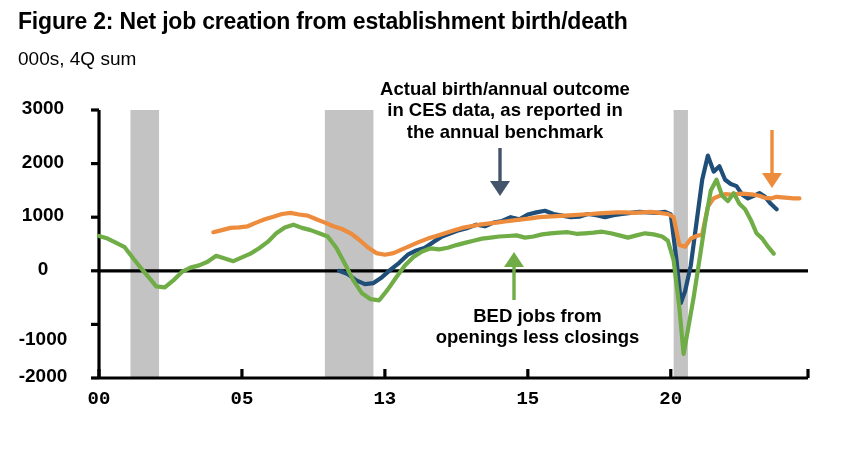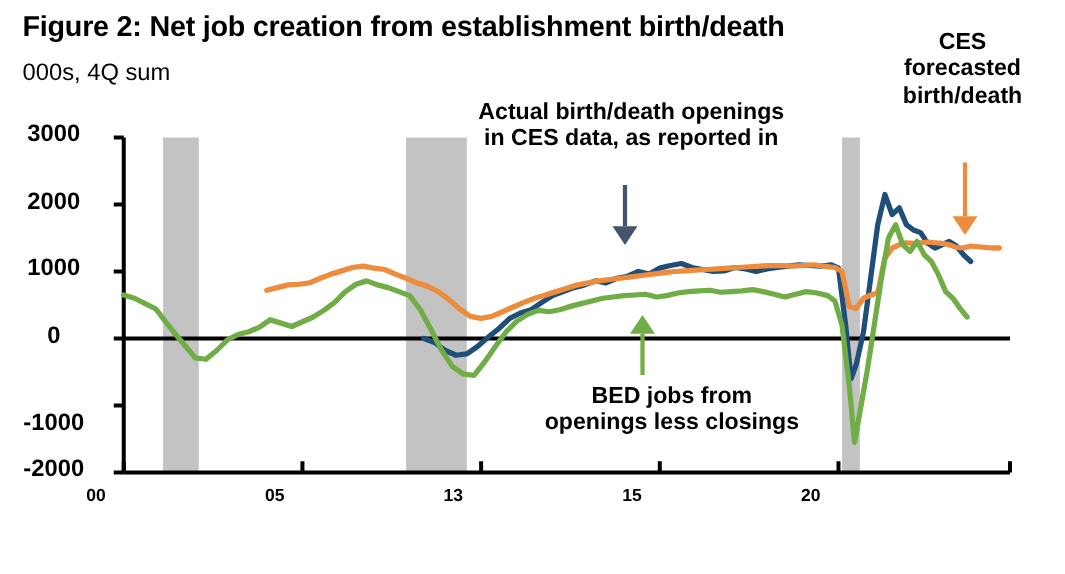--- a/index.html
+++ b/index.html
@@ -48,24 +48,26 @@
   .ylabel {
     position: absolute;
     font-size: 19px;
     font-weight: bold;
     text-align: center;
     width: 86px;
     left: 0px;
   }
   .xlabel {
     position: absolute;
-    font-size: 14px;
+    font-size: 19px;
     font-weight: bold;
+    text-align: center;
     width: 60px;
     top: 388px;
+    font-family: Liberation Mono, monospace;
   }
   .annot {
     position: absolute;
     font-size: 18.5px;
     font-weight: bold;
     line-height: 1.16;
     text-align: center;
   }
   #annot-actual { left: 355px; top: 78px; width: 300px; }
   #annot-ces    { left: 700px; top: 22px; width: 140px; }
@@ -104,27 +106,23 @@
       <polyline points="99.0,236.0 107.6,238.6 116.2,242.9 124.7,247.2 133.3,258.5 141.9,269.2 150.5,279.4 156.2,286.3 164.8,287.4 173.3,280.4 181.9,271.9 190.5,267.6 199.1,265.4 207.6,261.7 216.2,255.8 224.8,258.5 233.4,261.2 241.9,257.4 250.5,253.6 259.1,248.3 267.7,241.9 276.3,233.3 284.8,227.4 293.4,224.7 302.0,227.9 310.6,230.1 319.1,233.3 327.7,236.5 336.3,247.8 344.9,263.8 353.4,280.4 362.0,293.3 370.6,299.2 379.2,300.3 387.7,289.6 396.3,277.2 404.9,265.4 413.5,256.9 422.1,251.5 430.6,248.3 439.2,249.4 447.8,247.8 456.4,245.1 464.9,242.9 473.5,240.8 482.1,238.6 490.7,237.6 499.2,236.5 507.8,236.0 516.4,235.4 525.0,237.6 533.5,236.5 542.1,234.4 550.7,233.3 559.3,232.7 567.9,232.2 576.4,233.8 585.0,233.3 593.6,232.7 602.2,231.7 610.7,233.3 619.3,235.4 627.9,237.6 636.5,235.4 645.0,233.3 653.6,234.4 662.2,236.5 667.9,240.8 673.6,260.1 679.4,308.3 683.6,353.9 687.9,329.8 693.6,297.6 699.4,260.1 705.1,222.6 710.8,190.4 716.5,179.7 722.2,195.8 728.0,201.1 733.7,193.1 739.4,203.8 745.1,209.2 750.8,219.9 756.5,233.3 762.3,238.6 768.0,246.7 773.7,253.6" fill="none" stroke="#70AD47" stroke-width="4.2" stroke-linejoin="round" stroke-linecap="round"></polyline>
       <line x1="500" y1="148" x2="500" y2="181" stroke="#44546A" stroke-width="3.4"></line>
       <polygon points="490,181 510,181 500,196" fill="#44546A"></polygon>
       <line x1="772" y1="130" x2="772" y2="173" stroke="#ED8C3C" stroke-width="3.4"></line>
       <polygon points="762,173 782,173 772,188" fill="#ED8C3C"></polygon>
       <line x1="514" y1="300" x2="514" y2="267" stroke="#70AD47" stroke-width="3.4"></line>
       <polygon points="504,267 524,267 514,252" fill="#70AD47"></polygon>
     </svg>
 
   <div class="annot" id="annot-actual">
-      <div>Actual birth/death openings</div>
+      <div>Actual birth/annual outcome</div>
       <div>in CES data, as reported in</div>
-    </div>
-  <div class="annot" id="annot-ces">
-      <div>CES</div>
-      <div>forecasted</div>
-      <div>birth/death</div>
+      <div>the annual benchmark</div>
     </div>
   <div class="annot" id="annot-bed">
       <div>BED jobs from</div>
       <div>openings less closings</div>
     </div>
 
 <div class="ylabel" style="top: 97px;">3000</div>
     <div class="ylabel" style="top: 150.6px;">2000</div>
     <div class="ylabel" style="top: 204.2px;">1000</div>
     <div class="ylabel" style="top: 257.8px;">0</div>

